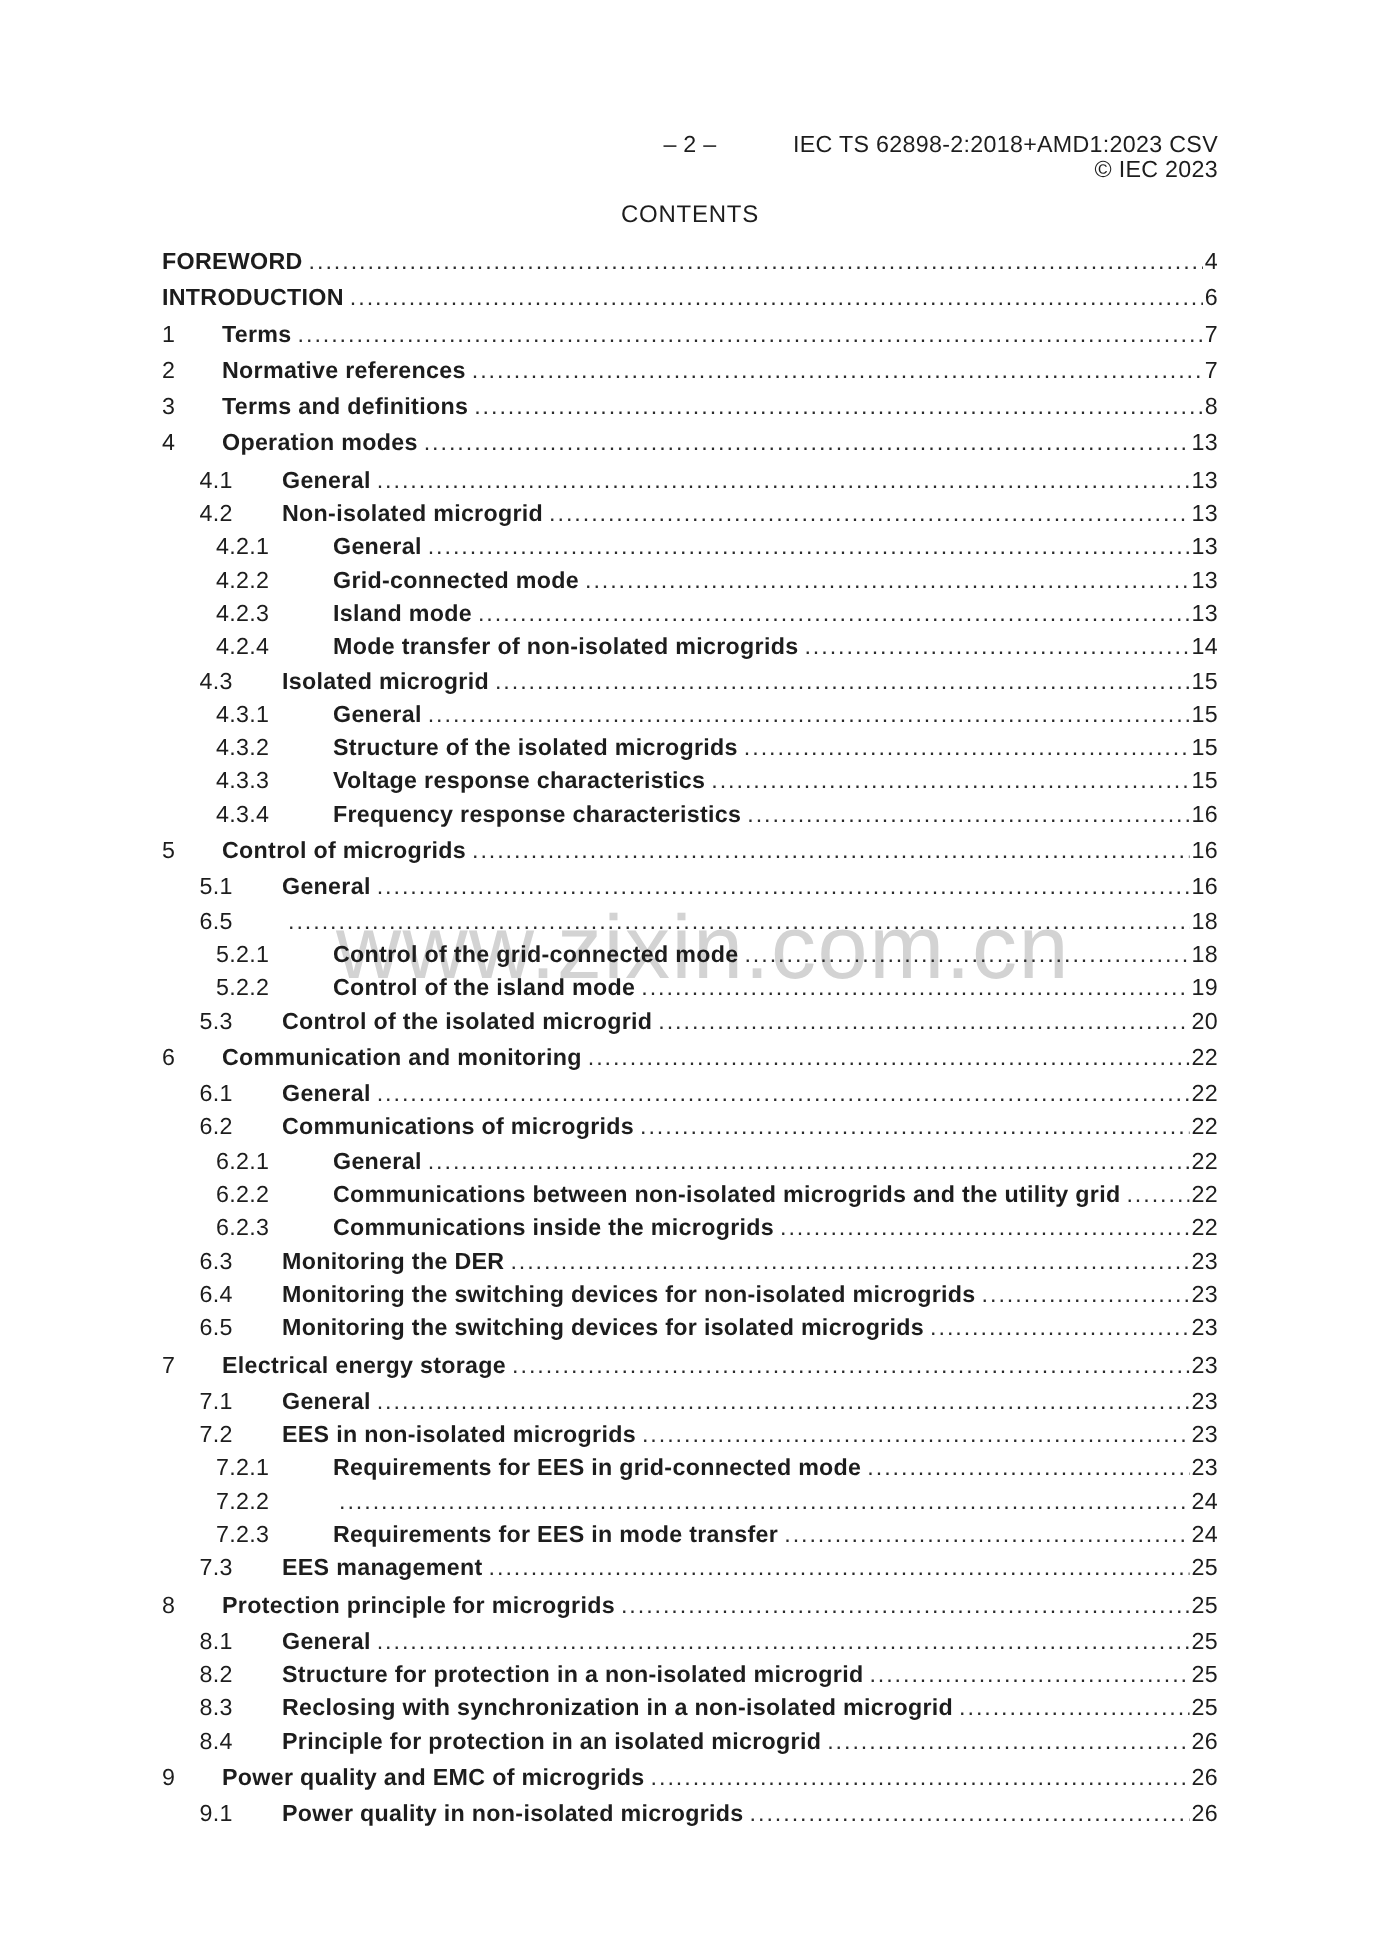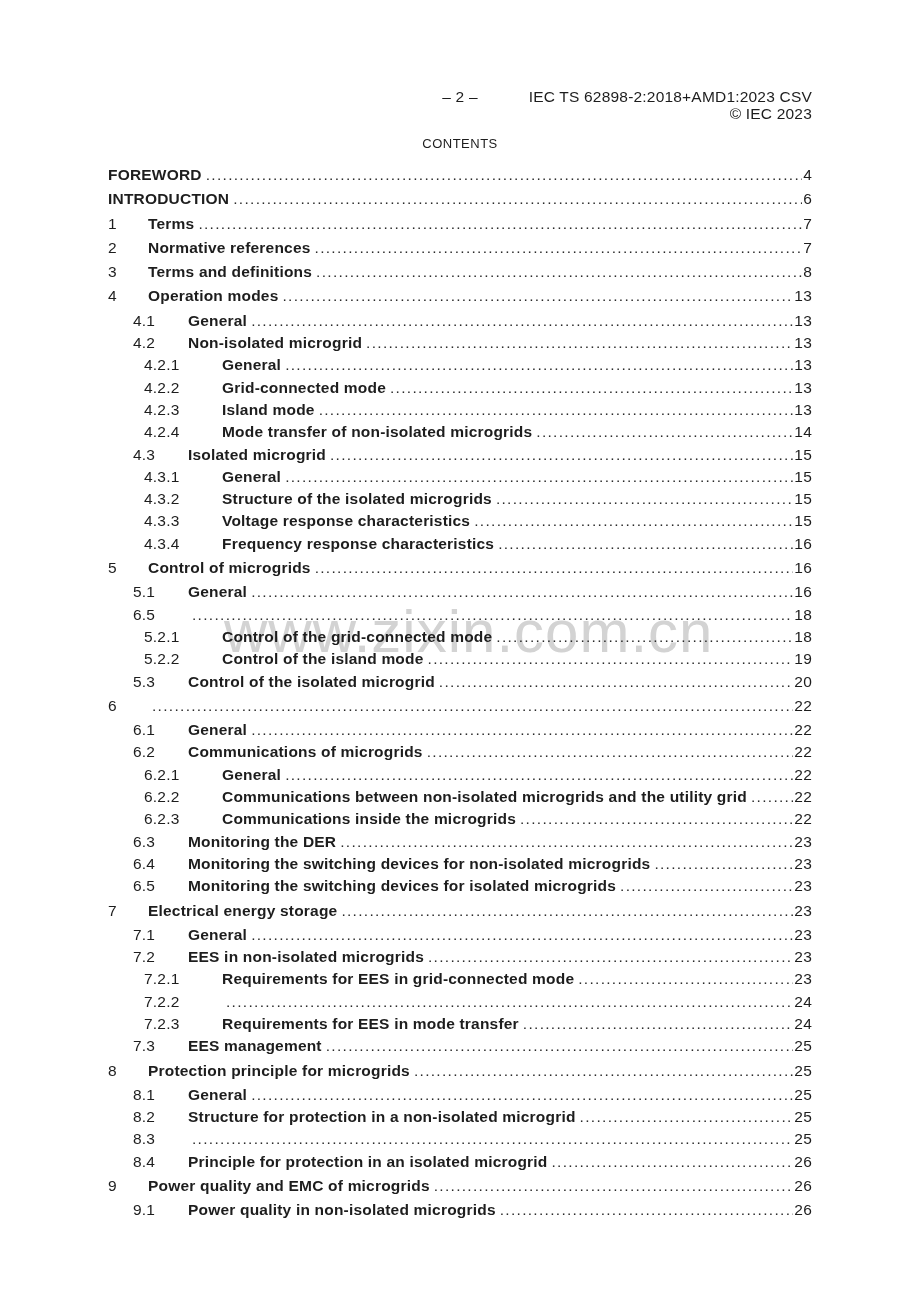--- a/index.html
+++ b/index.html
@@ -32,21 +32,21 @@
   .ph-center {
     position:absolute; left:0; right:0;
     text-align:center;
   }
   .ph-line2 { line-height:17px; text-align:right; }
   .doc-title {
     margin-top:11px;
     margin-bottom:9px;
     line-height:22px;
     text-align:center;
-    font-size:13px;
+    font-size:16px;
     letter-spacing:0.5px;
   }
   .toc { }
   .toc-row {
     display:flex;
     align-items:baseline;
     line-height:22.3px;
     white-space:nowrap;
   }
   .toc-row.lvl0, .toc-row.lvl1 { margin-top:2px; margin-bottom:2px; }
@@ -215,20 +215,21 @@
     <span class="toc-page">19</span>
   </div>
         <div class="toc-row lvl2">
     <span class="toc-num">5.3</span>
     <span class="toc-label">Control of the isolated microgrid</span>
     <span class="toc-leader"></span>
     <span class="toc-page">20</span>
   </div>
         <div class="toc-row lvl1">
     <span class="toc-num">6</span>
+    <span class="toc-label">Communication and monitoring</span>
     <span class="toc-leader"></span>
     <span class="toc-page">22</span>
   </div>
         <div class="toc-row lvl2">
     <span class="toc-num">6.1</span>
     <span class="toc-label">General</span>
     <span class="toc-leader"></span>
     <span class="toc-page">22</span>
   </div>
         <div class="toc-row lvl2">
@@ -327,20 +328,21 @@
     <span class="toc-page">25</span>
   </div>
         <div class="toc-row lvl2">
     <span class="toc-num">8.2</span>
     <span class="toc-label">Structure for protection in a non-isolated microgrid</span>
     <span class="toc-leader"></span>
     <span class="toc-page">25</span>
   </div>
         <div class="toc-row lvl2">
     <span class="toc-num">8.3</span>
+    <span class="toc-label">Reclosing with synchronization in a non-isolated microgrid</span>
     <span class="toc-leader"></span>
     <span class="toc-page">25</span>
   </div>
         <div class="toc-row lvl2">
     <span class="toc-num">8.4</span>
     <span class="toc-label">Principle for protection in an isolated microgrid</span>
     <span class="toc-leader"></span>
     <span class="toc-page">26</span>
   </div>
         <div class="toc-row lvl1">

